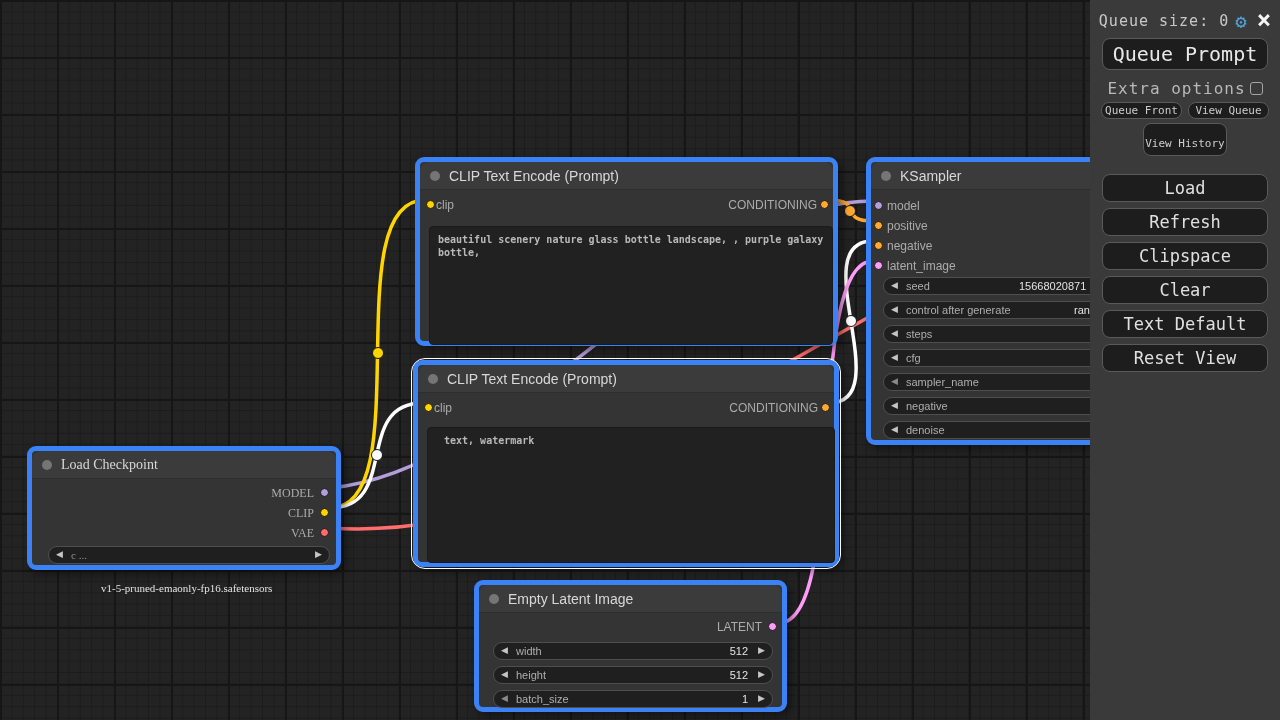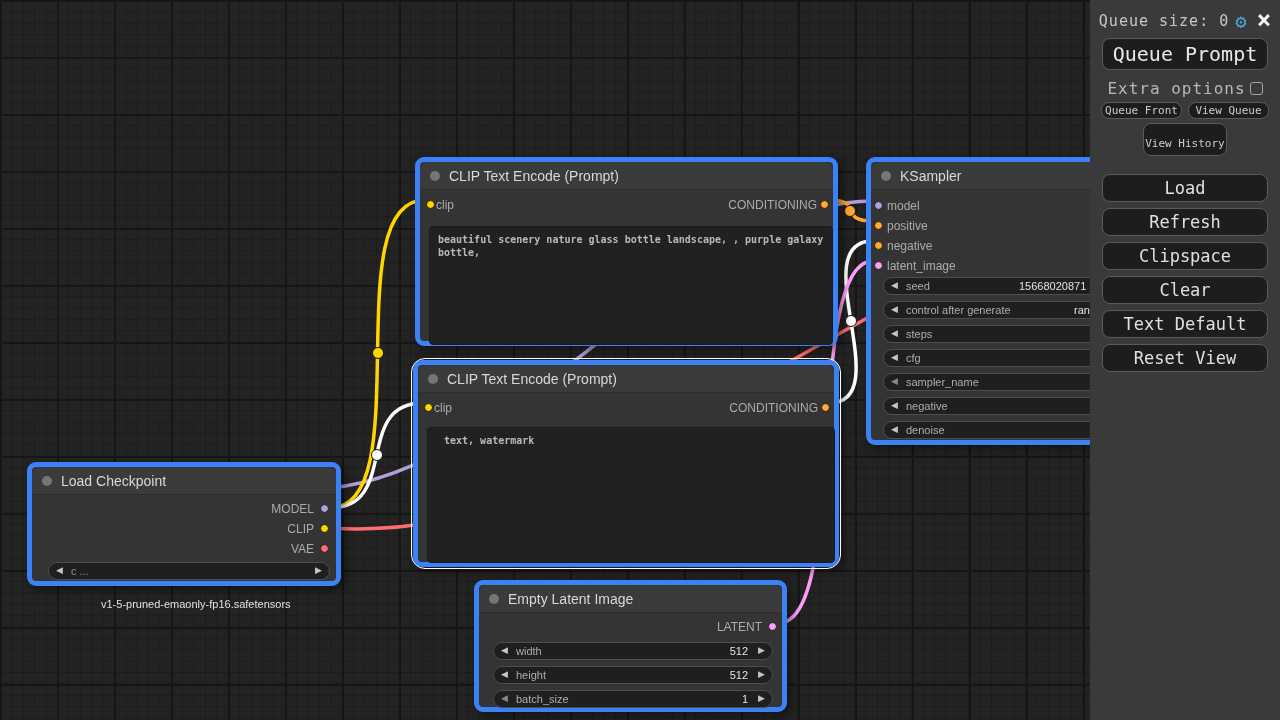--- a/index.html
+++ b/index.html
@@ -129,21 +129,21 @@
   </div>
   <div class="slot-row" style="left:0; top:35px; width:100%;">
     <span class="slot-dot" style="left: 6px; background: rgb(255, 213, 0);"></span>
     <span class="in-label">clip</span>
     <span class="out-label">CONDITIONING</span>
     <span class="slot-dot" style="right: 4px; background: rgb(255, 169, 49);"></span>
   </div>
   <textarea class="prompt-text" style="left: 9px; top: 62px; width: 408px; height: 136px; padding-left: 16px;" spellcheck="false">text, watermark</textarea>
 </div>
 
-<div class="node" style="left:27px; top:462px; width:314px; height:124px;">
+<div class="node" style="left:27px; top:446px; width:314px; height:124px;font-family:Liberation Serif, serif;">
   <div class="node-header">
     <span class="collapse-dot"></span>
     <span class="node-title">Load Checkpoint</span>
   </div>
   <div class="slot-row" style="left:0; top:34px; width:100%;">
     <span class="out-label" style="right:22px;">MODEL</span>
     <span class="slot-dot" style="right: 7px; background: rgb(179, 157, 219);"></span>
   </div>
   <div class="slot-row" style="left:0; top:54px; width:100%;">
     <span class="out-label" style="right:22px;">CLIP</span>

